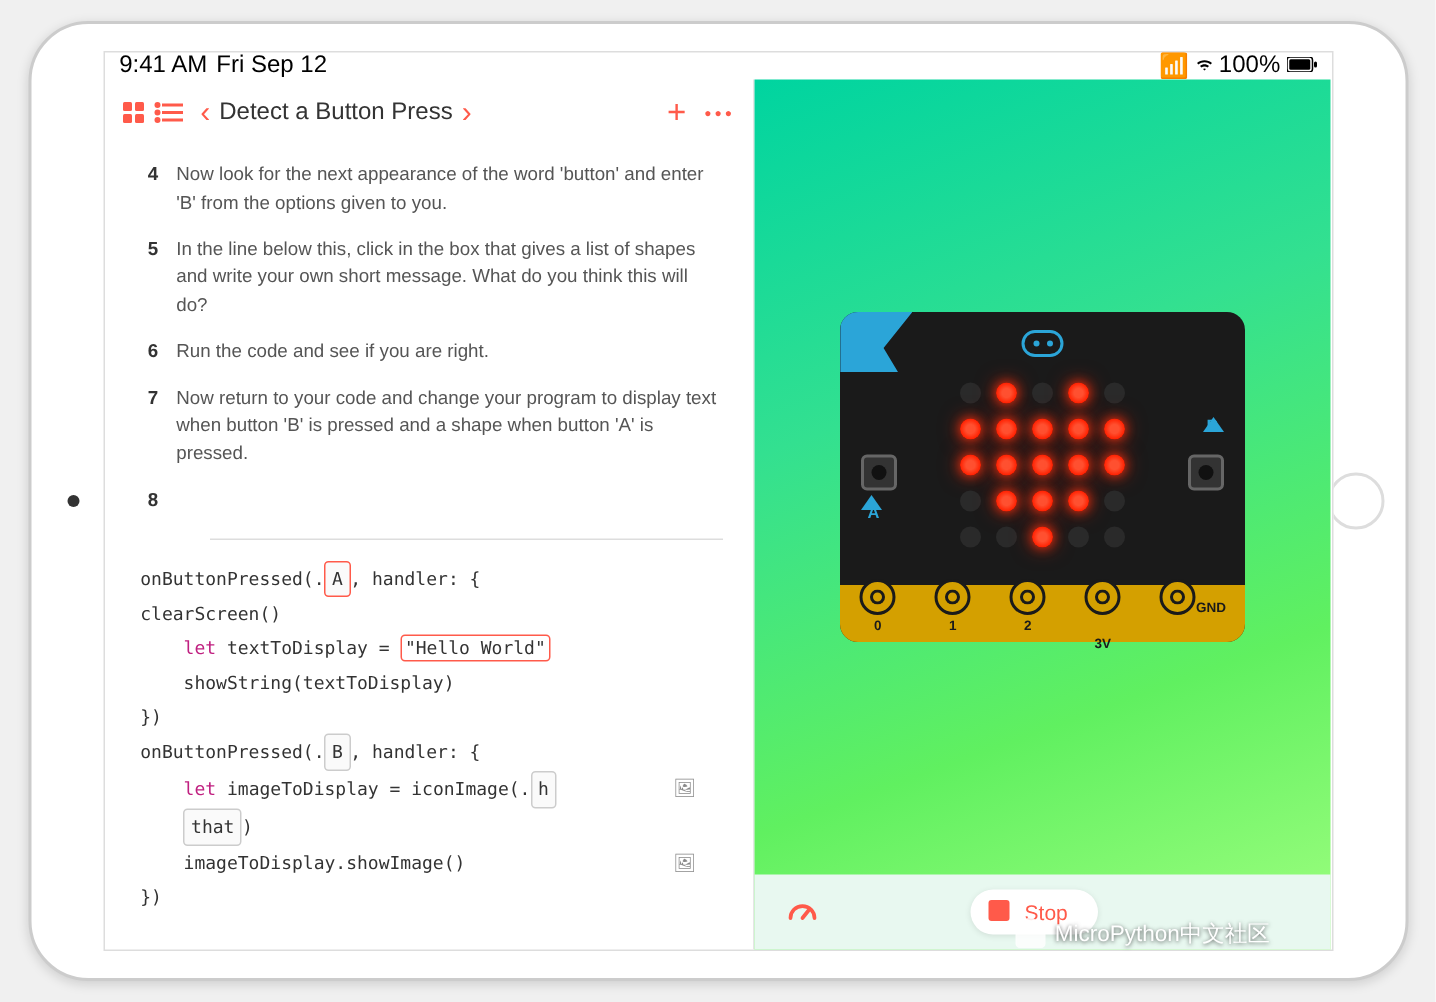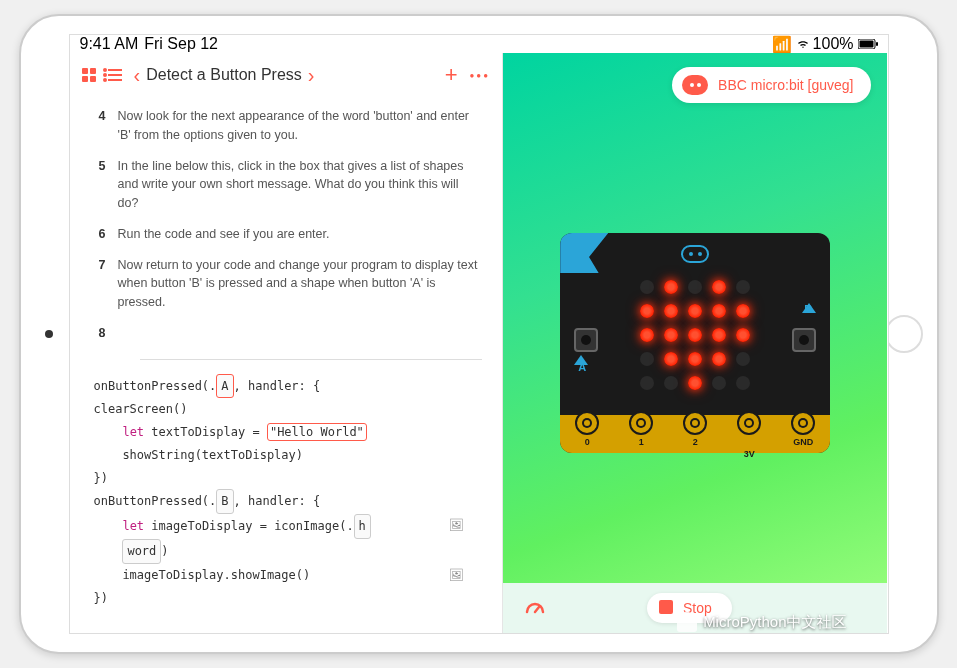--- a/index.html
+++ b/index.html
@@ -465,54 +465,47 @@
               <div class="step">
                 <div class="step-num">4</div>
                 <div>Now look for the next appearance of the word 'button' and enter 'B' from the options given to you.</div>
               </div>
               <div class="step">
                 <div class="step-num">5</div>
                 <div>In the line below this, click in the box that gives a list of shapes and write your own short message.  What do you think this will do?</div>
               </div>
               <div class="step">
                 <div class="step-num">6</div>
-                <div>Run the code and see if you are enter.</div>
+                <div>Run the code and see if you are right.</div>
               </div>
               <div class="step">
                 <div class="step-num">7</div>
                 <div>Now return to your code and change your program to display text when button 'B' is pressed and a shape when button 'A'  is pressed.</div>
               </div>
               <div class="step">
                 <div class="step-num">8</div>
               </div>
             </div>
           <div class="divider"></div>
           <div class="code-block">
             <div class="code-line"><span>onButtonPressed(.</span><span class="tok-box hl">A</span><span>, handler: {</span></div>
             <div class="code-line">clearScreen()</div>
             <div class="code-line"><span>    </span><span class="kw">let</span><span> textToDisplay = </span><span class="str-hl">"Hello World"</span></div>
             <div class="code-line">    showString(textToDisplay)</div>
             <div class="code-line">})</div>
             <div class="code-line"><span>onButtonPressed(.</span><span class="tok-box">B</span><span>, handler: {</span></div>
             <div class="code-line"><span>    </span><span class="kw">let</span><span> imageToDisplay = iconImage(.</span><span class="tok-box">h</span><span class="img-ico">🖼</span></div>
-            <div class="code-line"><span>    </span><span class="tok-box">word</span><span>)</span></div>
+            <div class="code-line"><span>    </span><span class="tok-box">that</span><span>)</span></div>
             <div class="code-line"><span>    imageToDisplay.showImage()</span><span class="img-ico">🖼</span></div>
             <div class="code-line">})</div>
           </div>
         </div>
       </div>
 
       <div class="right-panel">
-        <div class="device-pill">
-          <div class="device-icon">
-              <span></span>
-              <span></span>
-            </div>
-          <span class="device-text">BBC micro:bit [guveg]</span>
-        </div>
         <div class="board-wrap">
           <div class="microbit">
             <div class="mb-corner"></div>
             <div class="mb-logo">
                 <span></span>
                 <span></span>
               </div>
             <div class="mb-btn a"></div>
             <div class="mb-btn b"></div>
             <div class="mb-tri a"></div>
@@ -556,21 +549,21 @@
                   <div class="pin-lbl" style="position: static; transform: none; margin-top: 2px;">1</div>
                 </div>
                 <div style="position: relative; display: flex; flex-direction: column; align-items: center;">
                   <div class="ring" style="position: relative;"></div>
                   <div class="pin-lbl" style="position: static; transform: none; margin-top: 2px;">2</div>
                 </div>
                 <div style="position: relative; display: flex; flex-direction: column; align-items: center;">
                   <div class="ring" style="position: relative;"></div>
                   <div class="pin-lbl" style="position: static; transform: none; margin-top: 14px;">3V</div>
                 </div>
-                <div style="position: relative; display: flex; flex-direction: column; align-items: center;">
+                <div style="position: relative; display: flex; flex-direction: row; align-items: flex-end;">
                   <div class="ring" style="position: relative;"></div>
                   <div class="pin-lbl" style="position: static; transform: none; margin-top: 2px;">GND</div>
                 </div>
               </div>
           </div>
         </div>
         <div class="bottom-bar">
           <div class="gauge-icon">
             <svg width="24" height="24" viewBox="0 0 24 24">
                 <path d="M4 16 A8 8 0 0 1 20 16" fill="none" stroke="#ff5a4a" stroke-width="2.5" stroke-linecap="round"></path>

